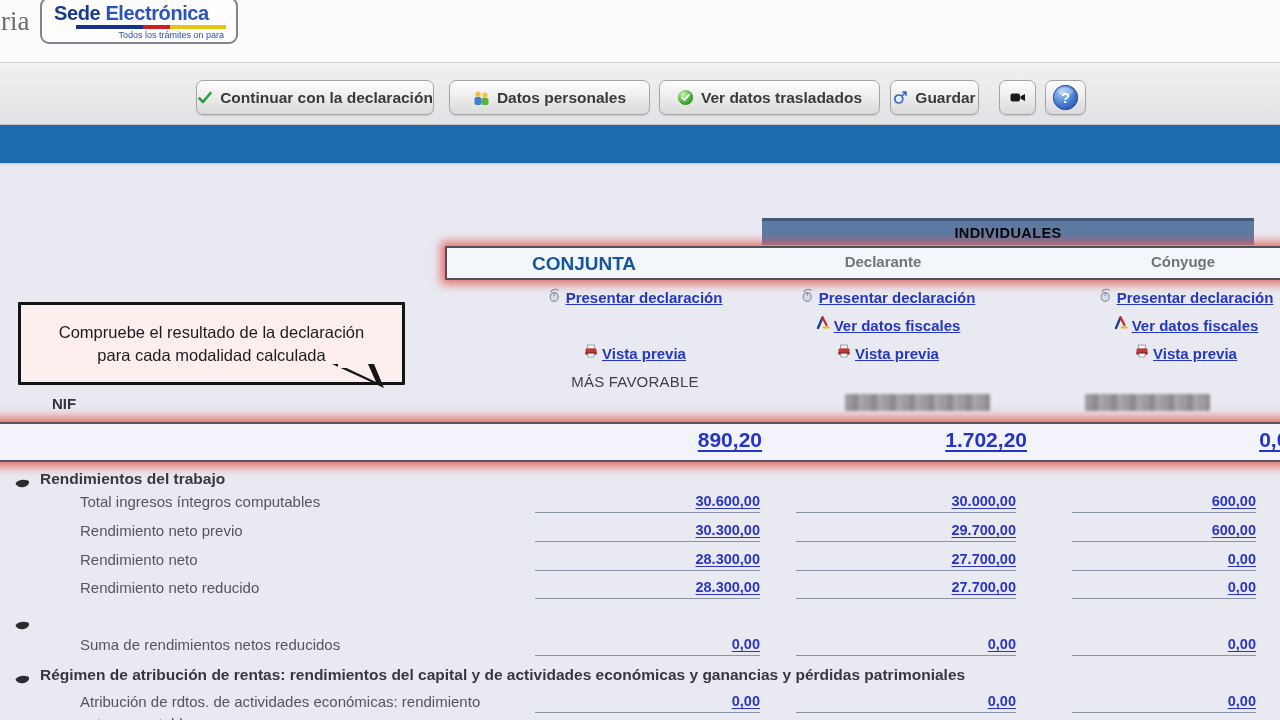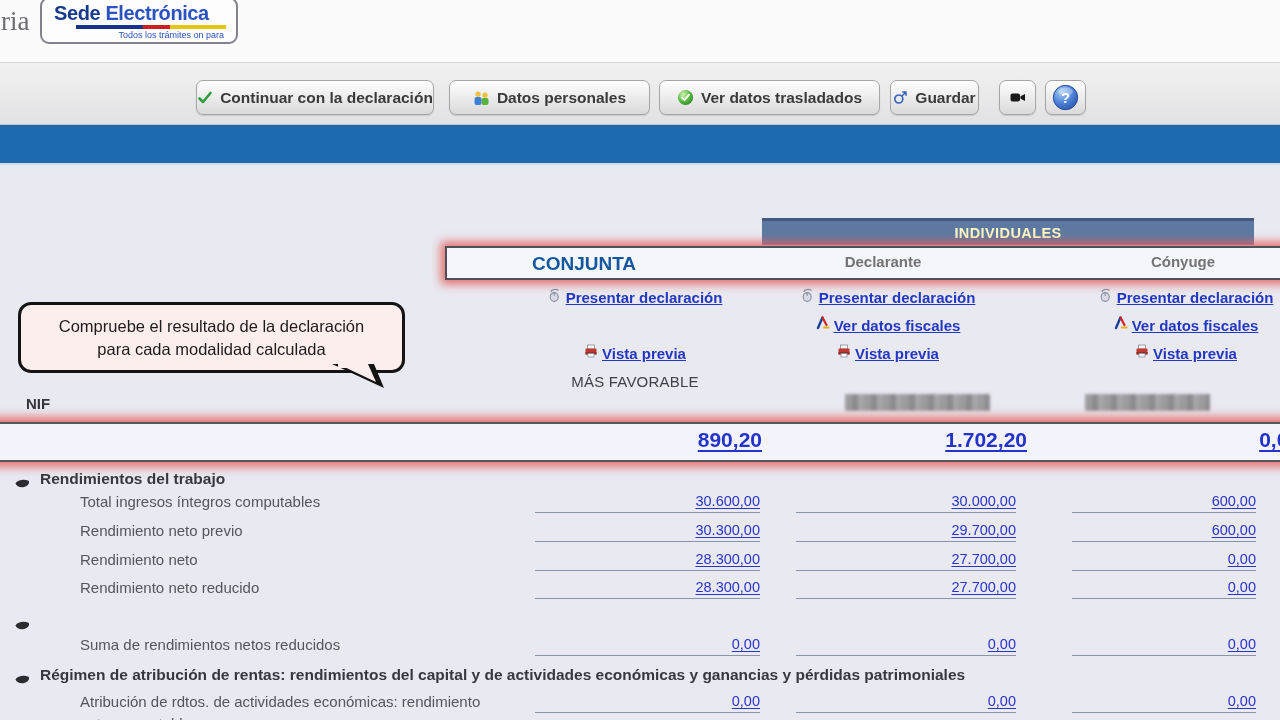--- a/index.html
+++ b/index.html
@@ -43,21 +43,21 @@
   }
   .tb-btn .ic { display:inline-flex; align-items:center; }
   
   #blue-bar { position:absolute; left:0; top:125px; width:1280px; height:40px;
     background:#1d6ab1; border-bottom:2px solid #cfdcef; }
   
   #individuales-bar {
     position:absolute; left:762px; top:218px; width:492px; height:27px;
     background:#5d79a2; border-top:3px solid #44597f;
     display:flex; align-items:center; justify-content:center;
-    font-size:14.5px; font-weight:700; color:#fef9c3; letter-spacing:.4px;
+    font-size:14.5px; font-weight:700; color:#000000; letter-spacing:.4px;
   }
   
   #header-row {
     position:absolute; left:445px; top:246px; width:855px; height:34px;
     background:#f3f6fa; border:2px solid #50505c;
     box-shadow:0 0 9px 4px rgba(226,96,90,.9);
   }
   .hdr-col { position:absolute; top:5px; transform:translateX(-50%);
     font-size:15px; font-weight:700; color:#737373; white-space:nowrap; }
   .hdr-col.c0 { left:137px; color:#14579f; font-size:19px; }
@@ -66,30 +66,30 @@
   
   .link-col { position:absolute; top:283px; width:240px; }
   .link-col.lc0 { left:515px; } .link-col.lc1 { left:768px; } .link-col.lc2 { left:1066px; }
   .slot { height:28px; display:flex; align-items:center; justify-content:center; gap:4px; }
   .tbl-link { font-size:15px; font-weight:600; color:#2437c2; text-decoration:underline;
     cursor:pointer; white-space:nowrap; }
   .note { height:28px; display:flex; align-items:center; justify-content:center;
     font-size:15px; color:#3f3f45; letter-spacing:.2px; }
   
   #tooltip {
-    position:absolute; left:18px; top:302px; width:387px; height:71px;
-    background:#fbeeec; border:3px solid #141414; border-radius:13px;
+    position:absolute; left:18px; top:302px; width:387px; height:83px;
+    background:#fbeeec; border:3px solid #141414; border-radius:1px;
     display:flex; flex-direction:column; align-items:center; justify-content:center;
     font-size:16.5px; color:#1d1d1d; line-height:1.35; text-align:center;
   }
   #tooltip-tail { position:absolute; left:330px; top:364px; }
   
   #nif-row { position:absolute; left:0; top:394px; width:1280px; height:22px; }
   #nif-row .sec-ic { position:absolute; left:14px; top:5px; }
-  #nif-label { position:absolute; left:26px; top:1px; font-size:15px; font-weight:700; color:#35353c; }
+  #nif-label { position:absolute; left:52px; top:1px; font-size:15px; font-weight:700; color:#35353c; }
   .redacted { position:absolute; top:0; height:17px; border-radius:1px;
     background:repeating-linear-gradient(90deg,#8f8f92 0 7px,#7c7c80 7px 13px,#9a9a9e 13px 19px);
     filter:blur(1.6px); opacity:.85; }
   #redacted-1 { left:845px; width:145px; }
   #redacted-2 { left:1085px; width:125px; }
   
   #result-row {
     position:absolute; left:-12px; top:422px; width:1304px; height:40px;
     background:#f3f3fb; border:2px solid #55555f;
     box-shadow:0 0 9px 5px rgba(226,96,90,.85);
@@ -105,21 +105,21 @@
   .section-hdr { position:absolute; left:0; width:1280px; height:20px; }
   .section-hdr .sec-ic { position:absolute; left:14px; top:5px; }
   .section-hdr .sec-ttl { position:absolute; left:40px; top:0; font-size:15.5px; font-weight:700; color:#37373d; white-space:nowrap; }
   .data-row { position:absolute; left:0; width:1280px; height:21px; }
   .data-row .row-label { position:absolute; left:80px; top:1px; font-size:15px; color:#55555c; white-space:nowrap; }
   .data-row .row-label2 { position:absolute; left:80px; top:23px; font-size:15px; color:#55555c; white-space:nowrap; }
   .cell { position:absolute; top:0; height:21px; border-bottom:1px solid #8b93a8; text-align:right; }
   .cell.c0 { left:535px; width:225px; }
   .cell.c1 { left:796px; width:220px; }
   .cell.c2 { left:1072px; width:184px; }
-  .cell .val { font-size:14.5px; font-weight:400; color:#2a35c8;
+  .cell .val { font-size:14.5px; font-weight:700; color:#2a35c8;
     text-decoration:underline; text-underline-offset:2px; cursor:pointer; }
 </style>
 </head>
 <body>
 
 <div id="stage">
 
   <div id="top-band">
     <span id="brand-partial">ria</span>
     <div id="sede-badge">

